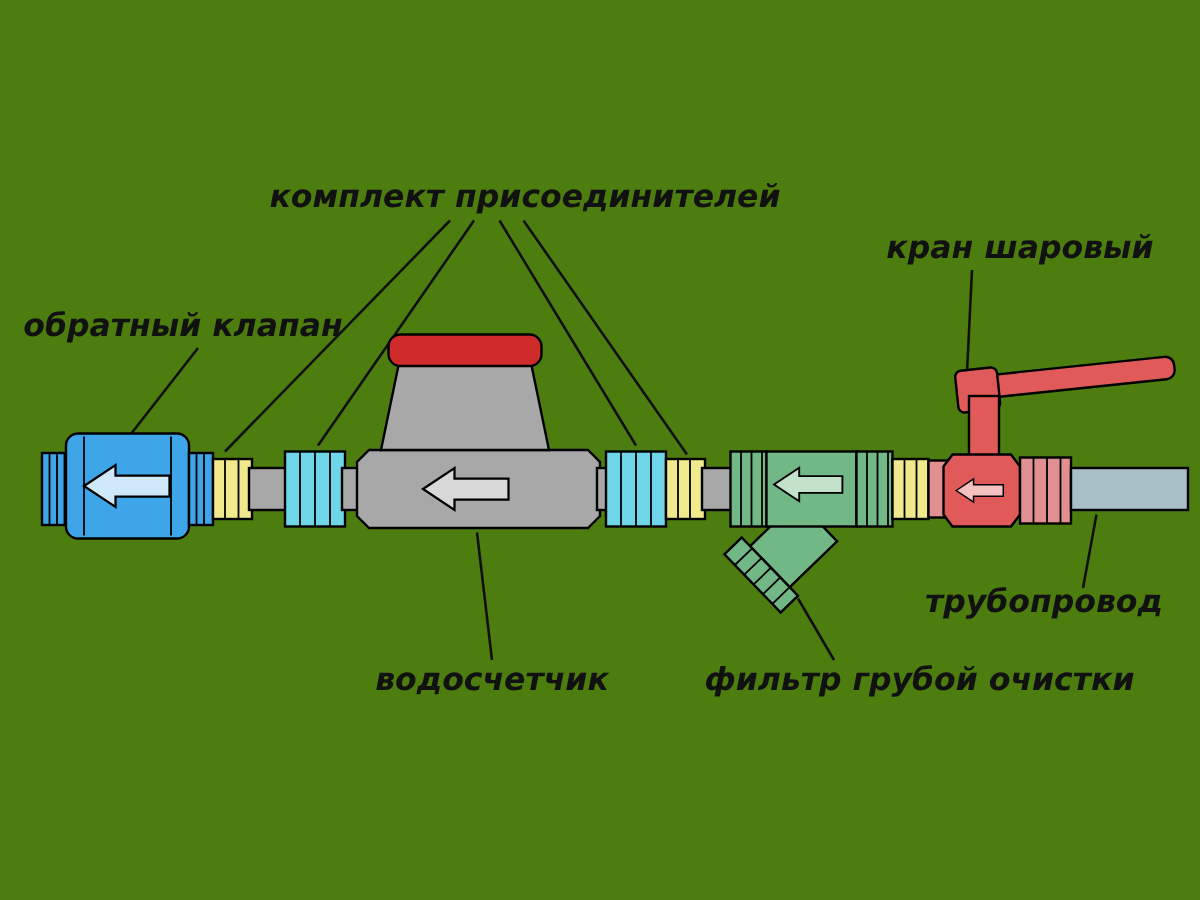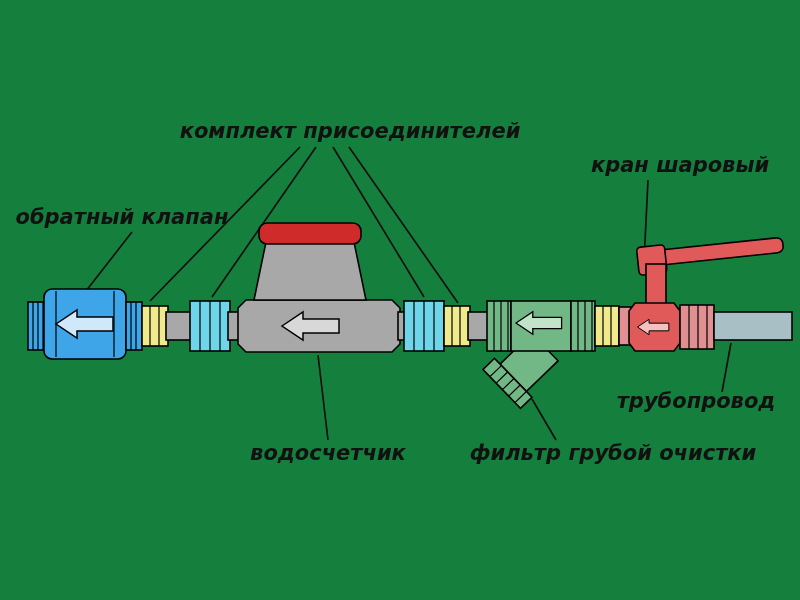--- a/index.html
+++ b/index.html
@@ -1,16 +1,16 @@
 <!DOCTYPE html>
 <html><head>
 <meta charset="utf-8">
 <style>
   html,body{margin:0;padding:0;background:#fff;}
-  .stage{position:relative;width:800px;height:600px;background:#15803d;overflow:hidden;
+  .stage{position:relative;width:800px;height:600px;background:#4d7c0f;overflow:hidden;
          font-family:"DejaVu Sans","Liberation Sans",sans-serif;}
   svg{display:block;}
   .lbl{font-family:"DejaVu Sans","Liberation Sans",sans-serif;
        font-weight:bold;font-style:italic;font-size:21px;fill:#111;}
   .outline{stroke:#000;stroke-width:1.6;}
   .ribs{stroke:#000;stroke-width:1.2;fill:none;}
   .leader{stroke:#101010;stroke-width:1.7;}
 </style>
 </head>
 <body>

